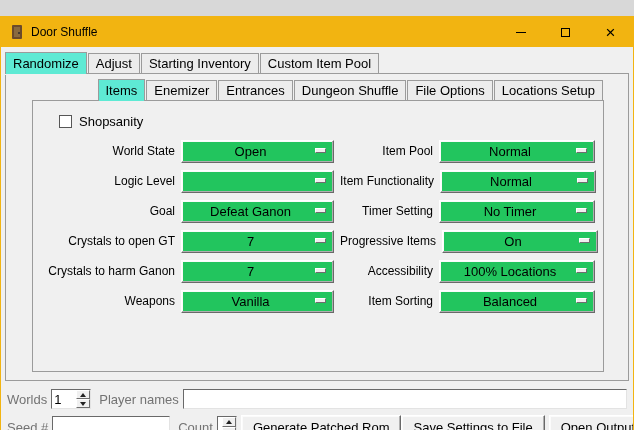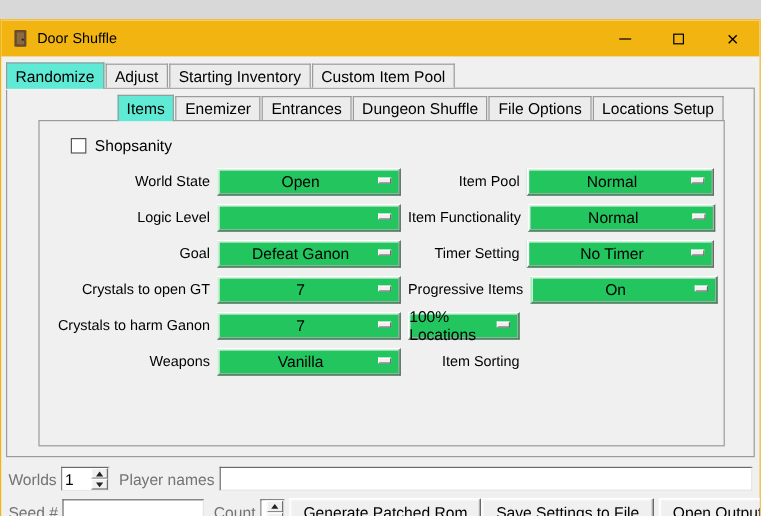--- a/index.html
+++ b/index.html
@@ -191,33 +191,38 @@
               <span class="menubtn-ind"></span>
             </div>
           </div>
 
           <div class="opt-row">
             <span class="opt-label">Crystals to harm Ganon</span>
             <div class="menubtn">
               <span class="menubtn-text">7</span>
               <span class="menubtn-ind"></span>
             </div>
+            <span class="opt-label right">Accessibility</span>
             <div class="menubtn">
               <span class="menubtn-text">100% Locations</span>
               <span class="menubtn-ind"></span>
             </div>
           </div>
 
           <div class="opt-row">
             <span class="opt-label">Weapons</span>
             <div class="menubtn">
               <span class="menubtn-text">Vanilla</span>
               <span class="menubtn-ind"></span>
             </div>
             <span class="opt-label right">Item Sorting</span>
+            <div class="menubtn">
+              <span class="menubtn-text">Balanced</span>
+              <span class="menubtn-ind"></span>
+            </div>
           </div>
 
         </div>
       </div>
     </div>
   </div>
 
   <div class="bottom">
 
     <div class="brow">

